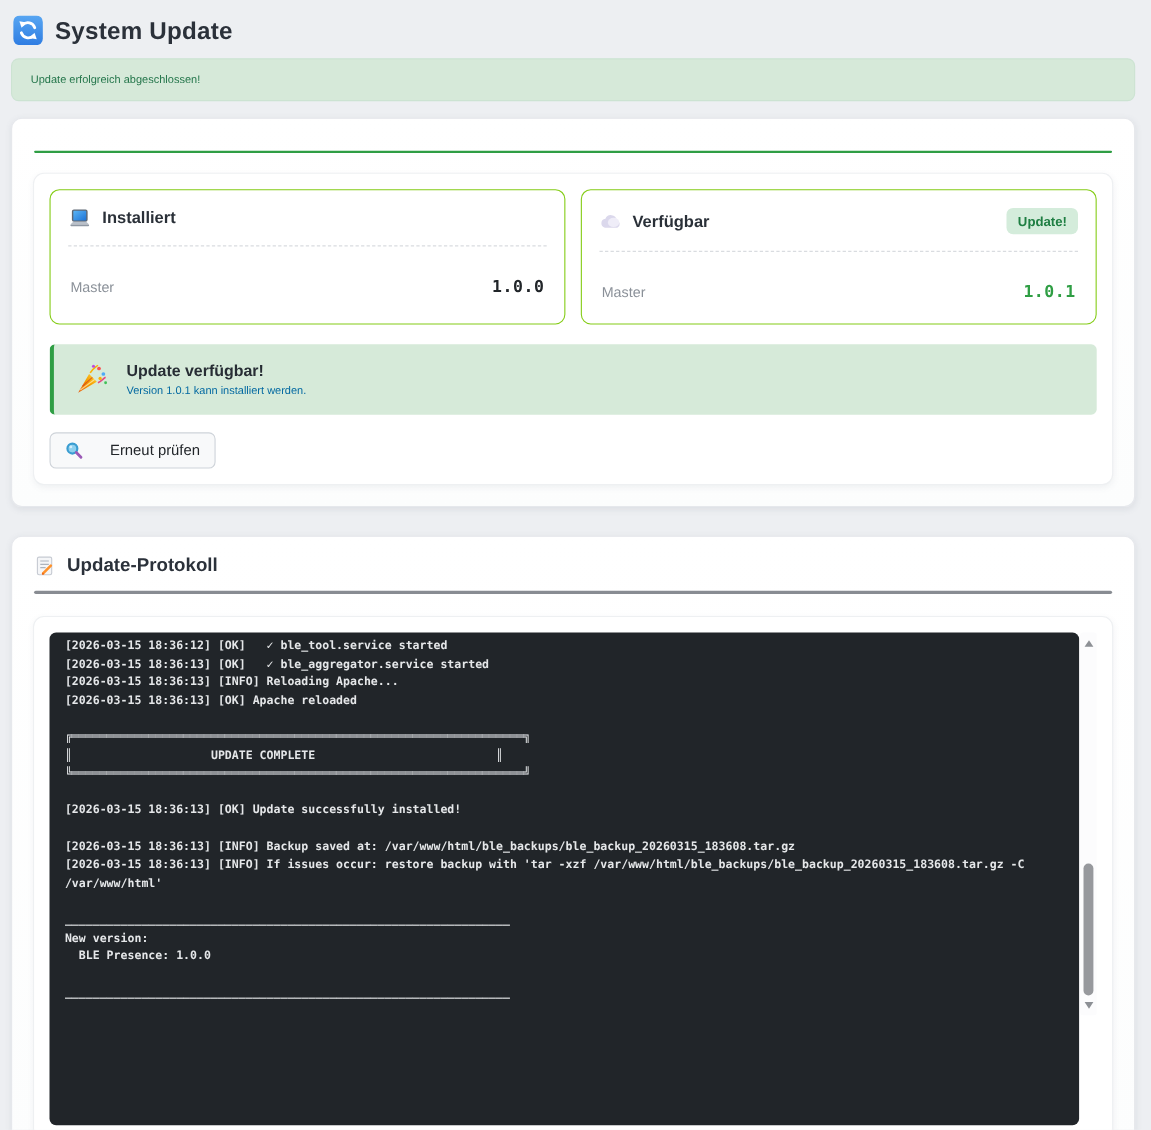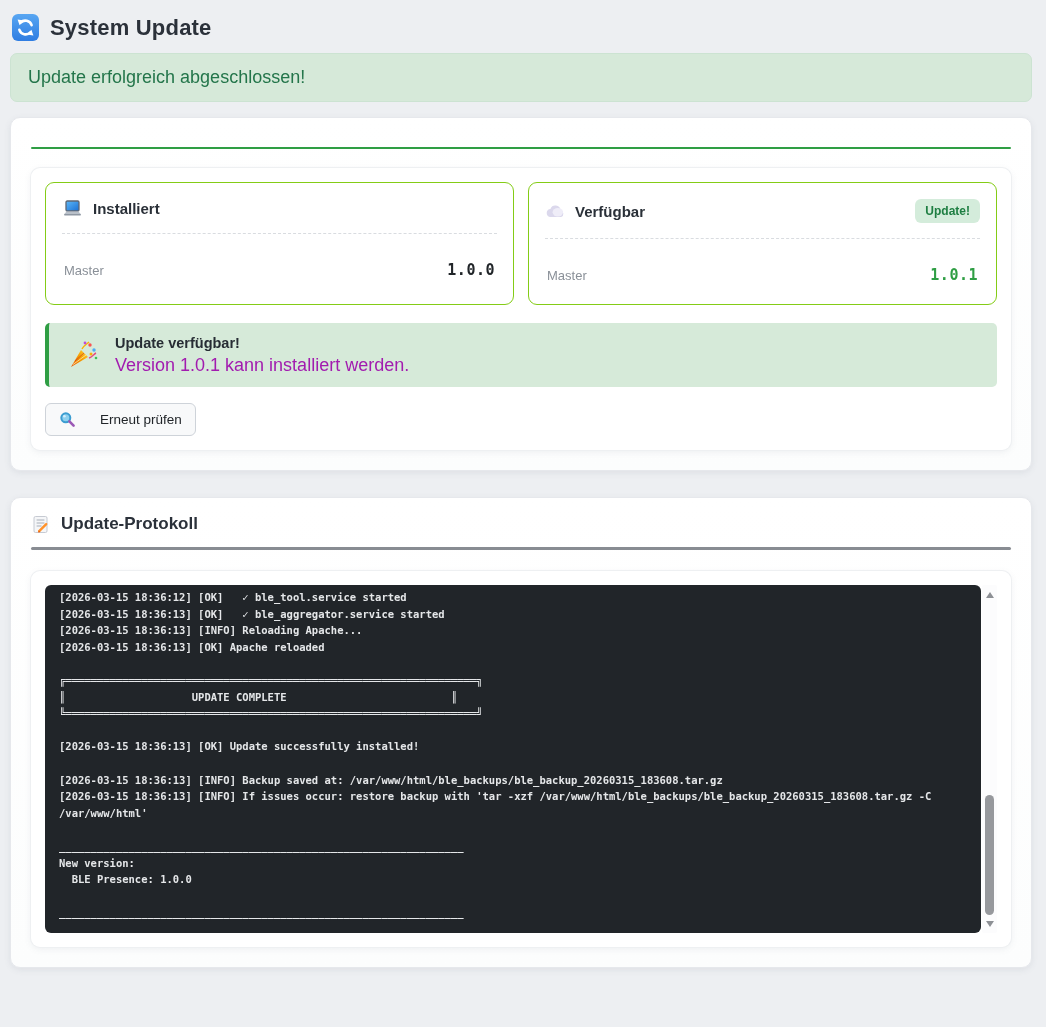--- a/index.html
+++ b/index.html
@@ -15,21 +15,21 @@
   .app-header h1 { font-size:22px; font-weight:700; color:#2b313a; letter-spacing:.2px; }
   .hdr-icon { width:27px; height:27px; flex:0 0 auto; }
 
   
   .flash {
     margin:9px 14px 0 10px;
     background:#d6e9d9;
     border:1px solid #cce3d2;
     border-radius:7px;
     padding:13px 17px;
-    font-size:18px;
+    font-size:10px;
     color:#23754a;
   }
 
   
   .card {
     background:linear-gradient(180deg,#ffffff 0%,#fcfdfd 100%);
     border:1px solid #e6e8ec;
     border-radius:10px;
     box-shadow:0 2px 6px rgba(90,100,115,.10);
     margin:15px 14px 0 10px;
@@ -77,21 +77,21 @@
   .update-alert {
     margin-top:18px;
     background:#d6ead9;
     border-left:4px solid #2f9e44;
     border-radius:5px;
     padding:11px 18px;
     display:flex; align-items:center; gap:16px;
     min-height:64px;
   }
   .ua-title { font-size:14.5px; font-weight:700; color:#272d34; margin-bottom:4px; }
-  .ua-text  { font-size:18px; color:#a21caf; }
+  .ua-text  { font-size:10px; color:#0369a1; }
 
   
   .btn {
     margin-top:16px;
     display:inline-flex; align-items:center; gap:24px;
     background:#f8f9fa;
     border:1px solid #ced3d9;
     border-radius:6px;
     padding:7px 13px;
     font-size:13.5px; color:#212529;
@@ -99,21 +99,21 @@
     cursor:pointer;
   }
 
   
   .log-panel { margin-top:21px; display:flex; align-items:stretch; }
   .terminal {
     flex:1 1 auto;
     background:#212529;
     border-radius:6px;
     padding:4px 14px 8px 14px;
-    height:348px;
+    height:448px;
     overflow:hidden;
   }
   .term-line {
     font-family:"DejaVu Sans Mono", monospace;
     font-size:10.5px;
     font-weight:600;
     line-height:16.6px;
     min-height:16.6px;
     color:#e5e7e9;
     white-space:pre;

